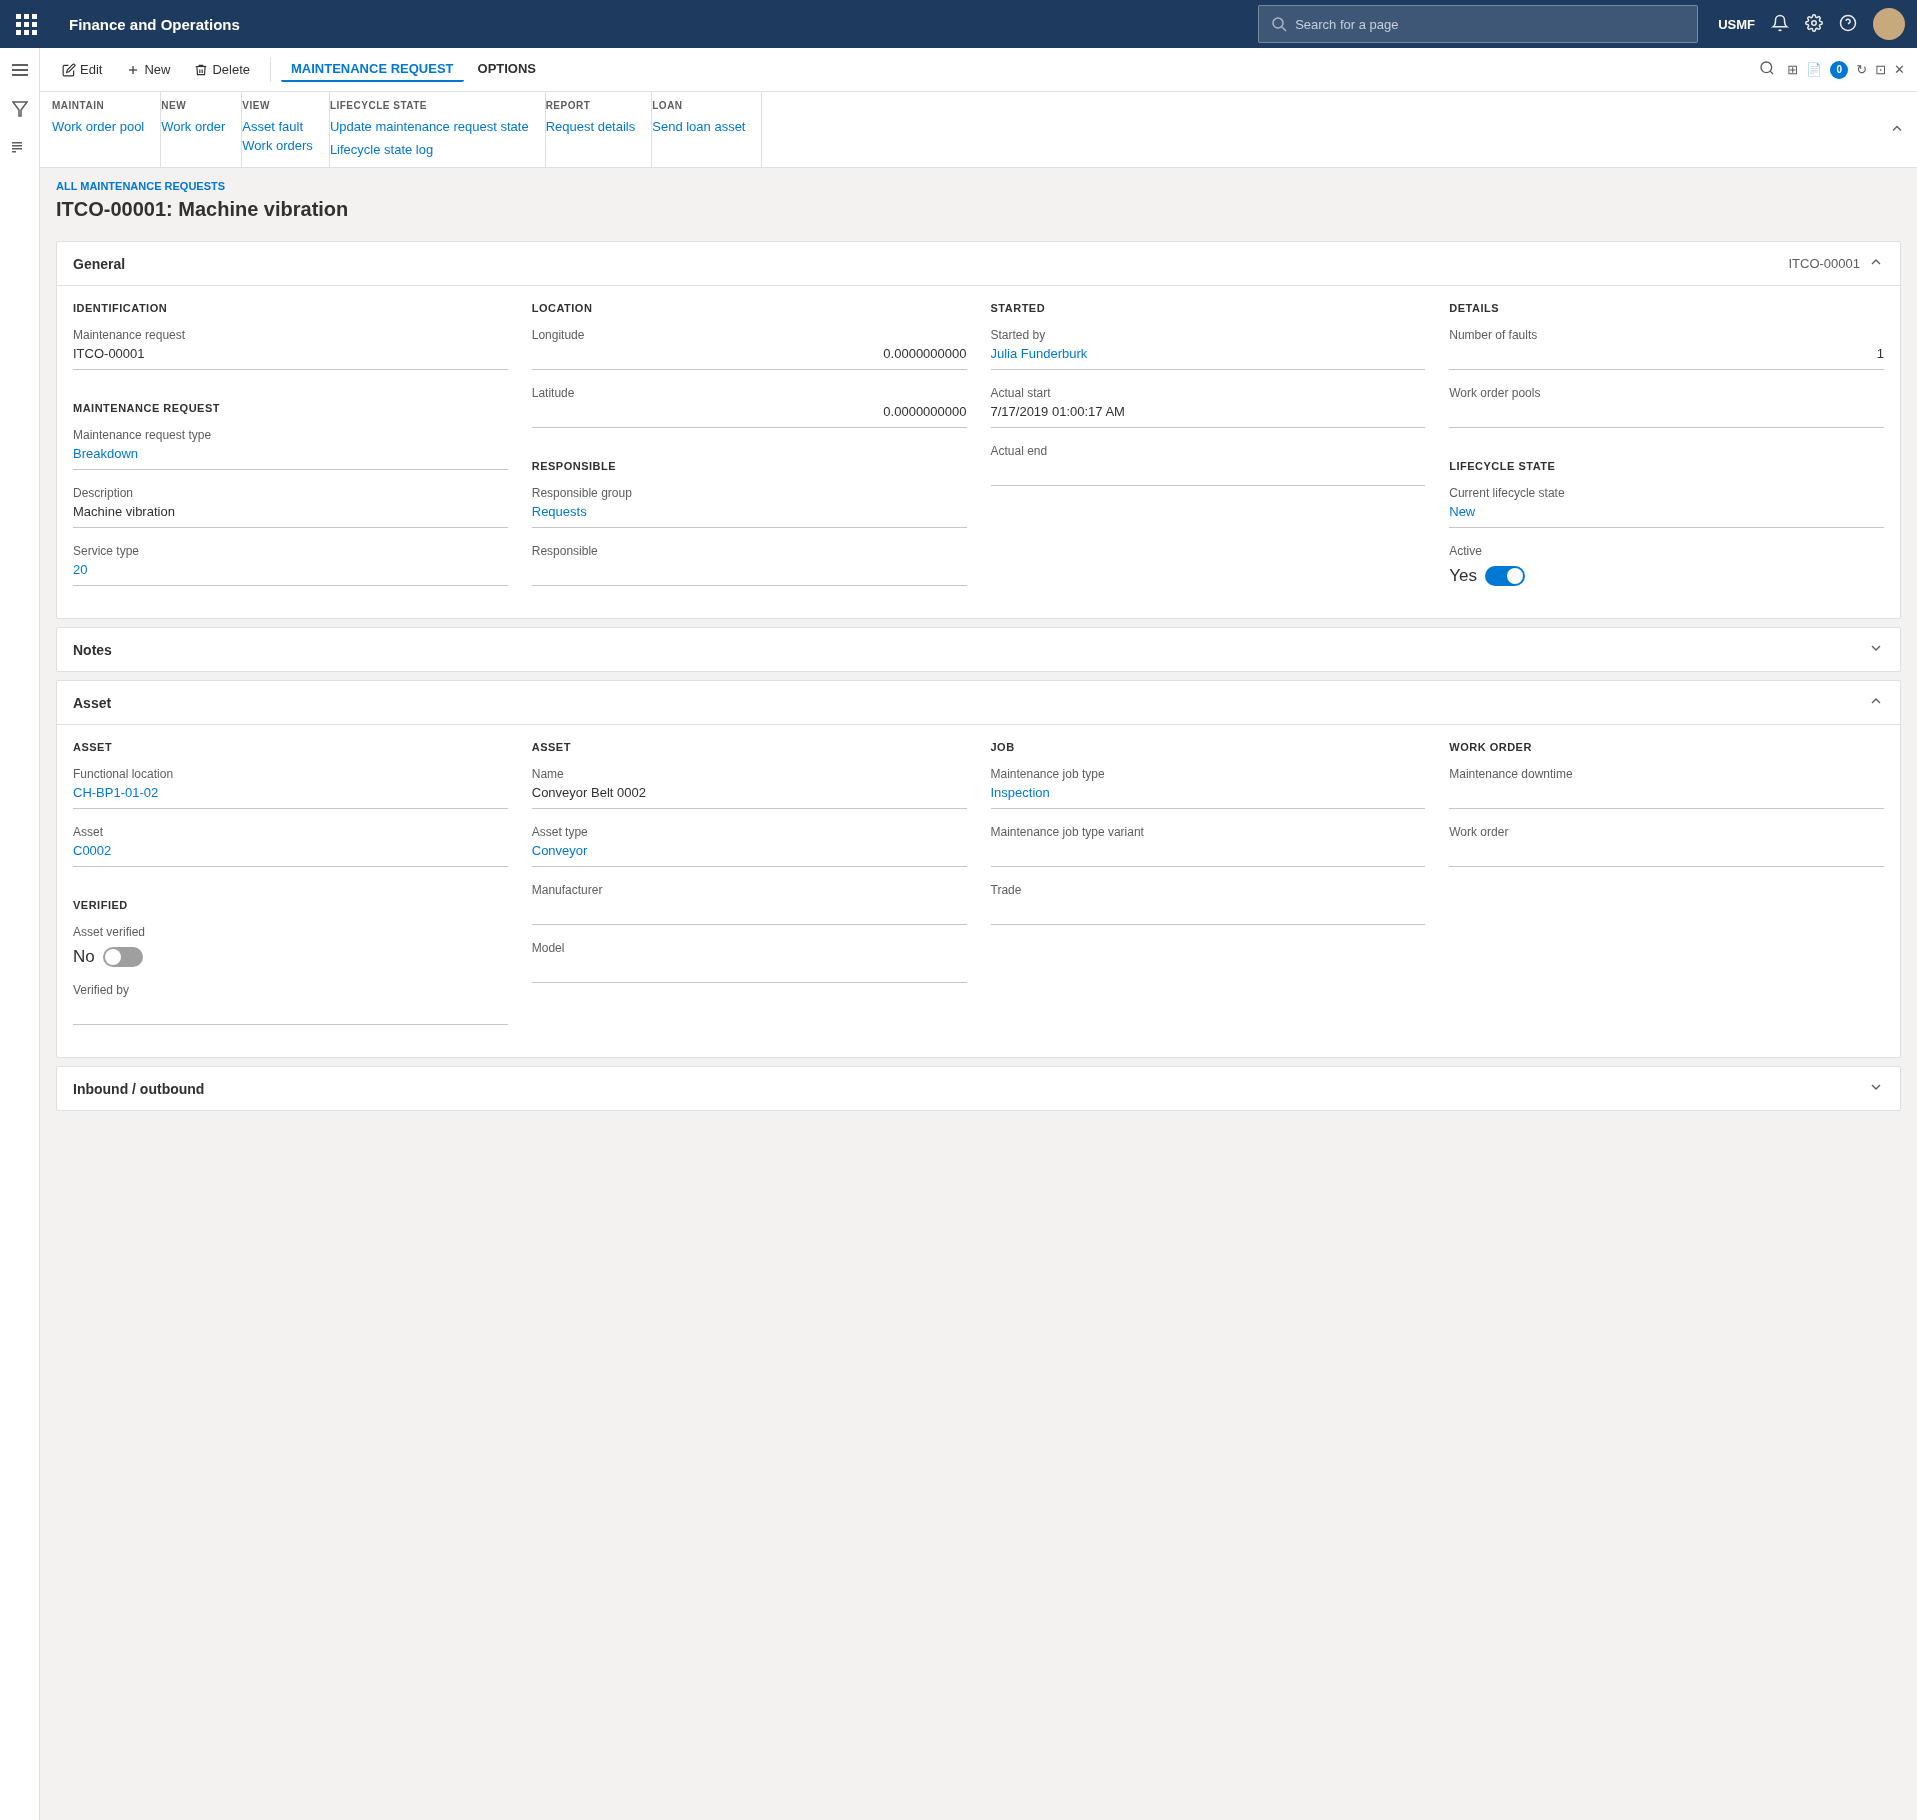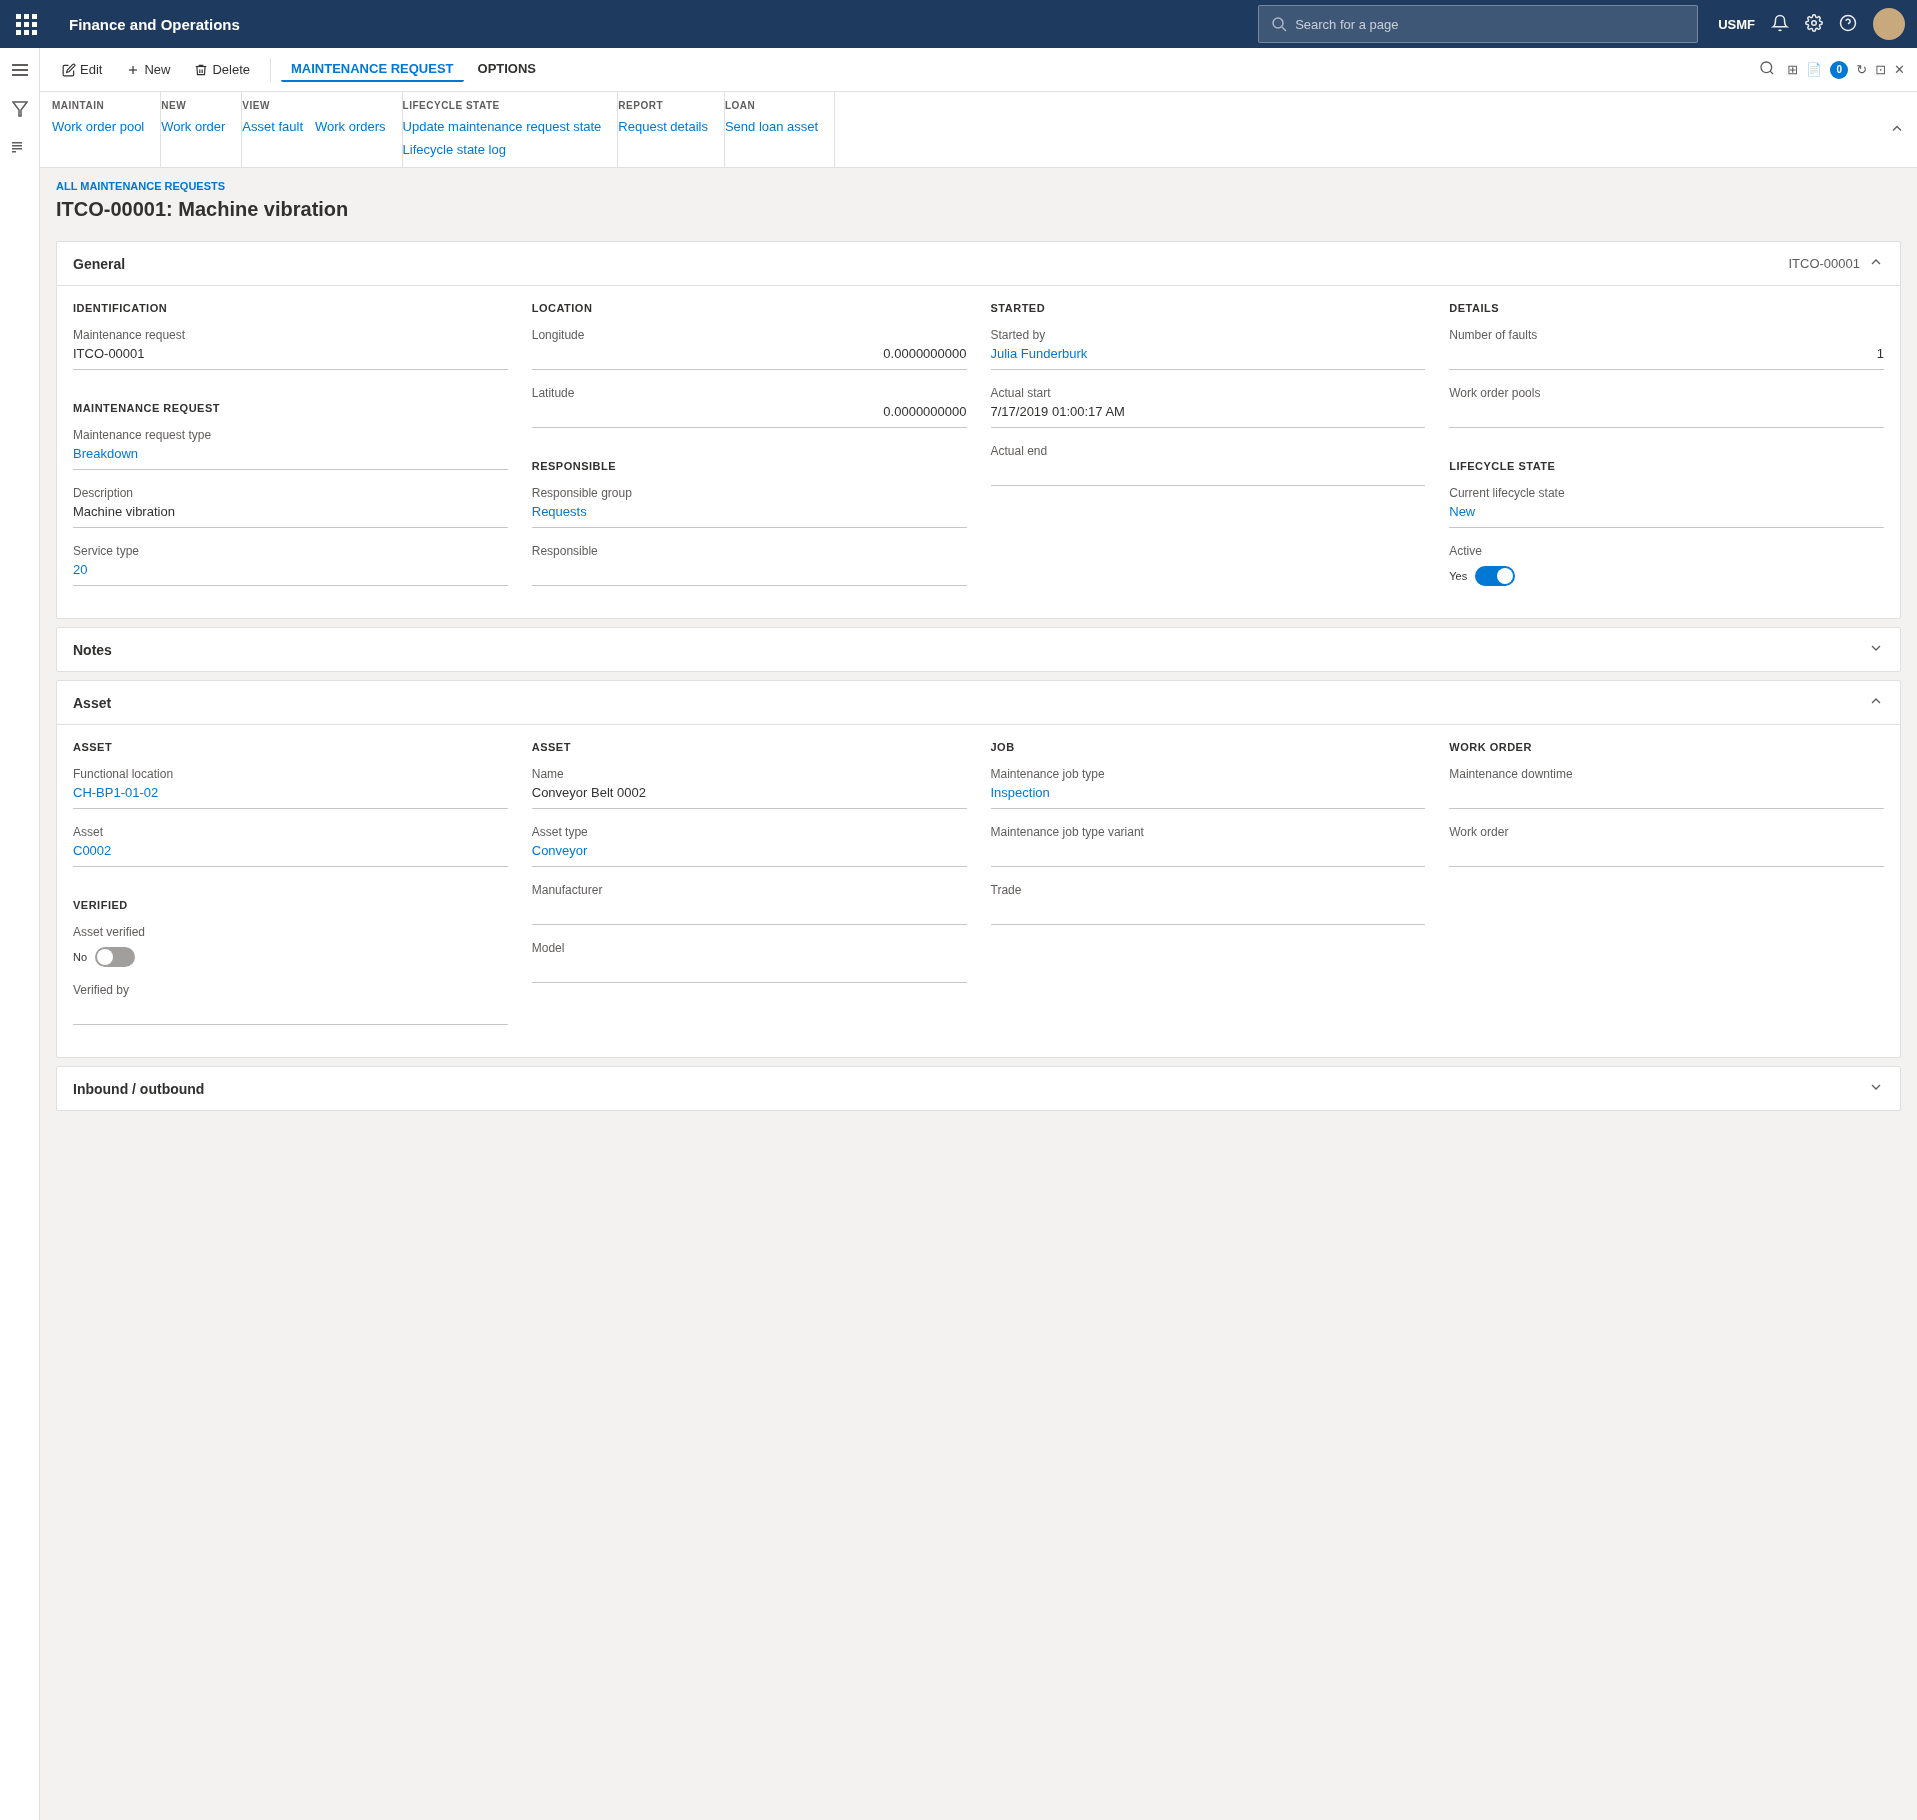--- a/index.html
+++ b/index.html
@@ -141,21 +141,21 @@
 
     .toggle-container { display: flex; align-items: center; gap: 8px; margin-top: 8px; }
     .toggle {
       width: 40px; height: 20px; border-radius: 10px;
       display: flex; align-items: center; padding: 2px; cursor: pointer;
       position: relative;
     }
     .toggle.on { background: #0078d4; justify-content: flex-end; }
     .toggle.off { background: #a19f9d; justify-content: flex-start; }
     .toggle-knob { width: 16px; height: 16px; border-radius: 50%; background: white; }
-    .toggle-label { font-size: 11px; color: #323130; }
+    .toggle-label { font-size: 17px; color: #323130; }
 
     
     .notes-card-header {
       display: flex; align-items: center; justify-content: space-between;
       padding: 12px 16px; cursor: pointer;
     }
 
     
     .asset-section-grid {
       display: grid;
@@ -310,21 +310,21 @@
         </div>
       </div>
       <div class="ribbon-group">
         <div class="ribbon-group-label">NEW</div>
         <div class="ribbon-items">
           <span class="ribbon-item">Work order</span>
         </div>
       </div>
       <div class="ribbon-group">
         <div class="ribbon-group-label">VIEW</div>
-        <div class="ribbon-items" style="gap:12px;">
+        <div class="ribbon-items" style="flex-direction:column;gap:0;">
           <span class="ribbon-item">Asset fault</span>
           <span class="ribbon-item">Work orders</span>
         </div>
       </div>
       <div class="ribbon-group">
         <div class="ribbon-group-label">LIFECYCLE STATE</div>
         <div class="ribbon-items" style="flex-direction:column;gap:4px;">
           <span class="ribbon-item">Update maintenance request state</span>
           <span class="ribbon-item">Lifecycle state log</span>
         </div>

